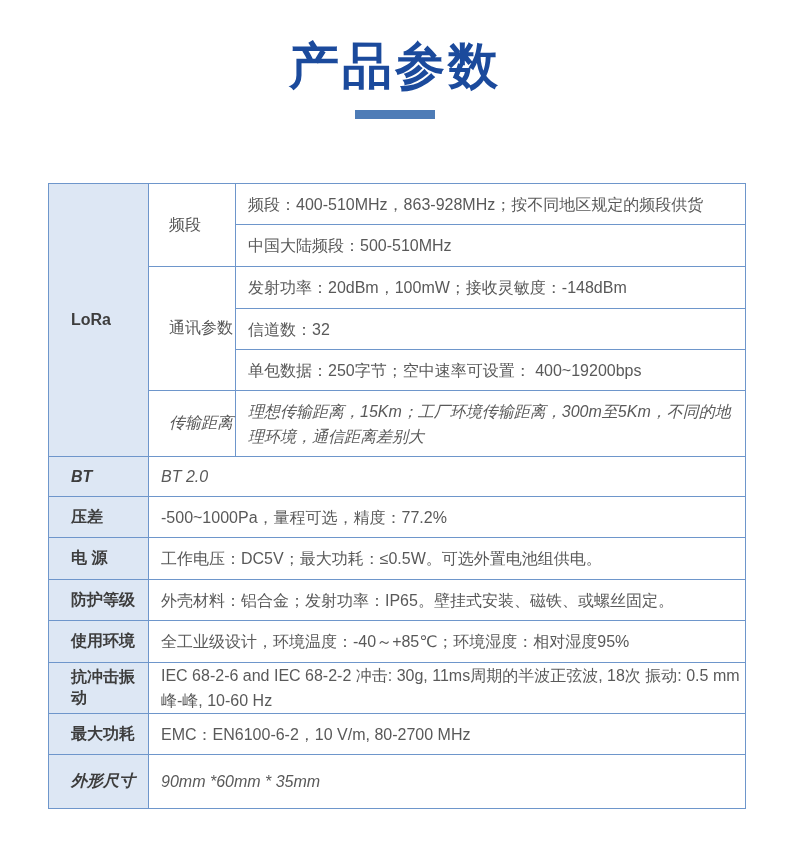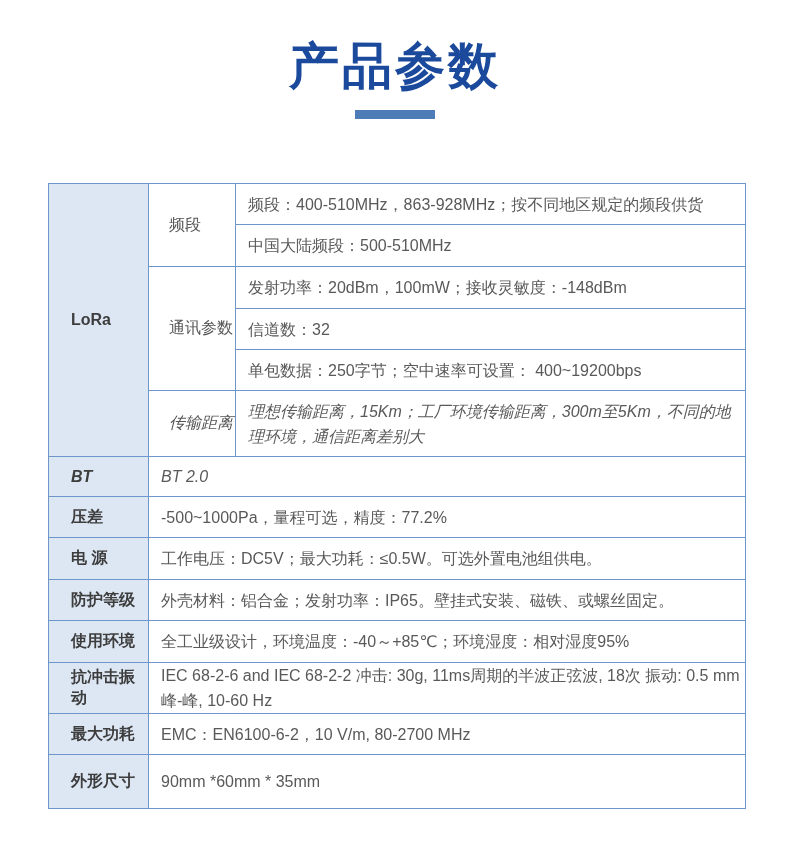--- a/index.html
+++ b/index.html
@@ -60,21 +60,21 @@
     color: #595959;
     padding-left: 12px;
     line-height: 25px;
   }
 
   tr.h41 { height: 41px; }
   tr.h42 { height: 42px; }
   tr.h66 { height: 66px; font-style: italic; }
   tr.h40 { height: 40px; font-style: italic; }
   tr.h63 { height: 45px; }
-  tr.h39 { height: 54px; }
+  tr.h39 { height: 54px; font-style: italic; }
 </style>
 </head>
 <body>
 
 <div class="page">
 
   <h1 class="title">产品参数</h1>
   <div class="title-underline"></div>
 
   <table class="spec">

